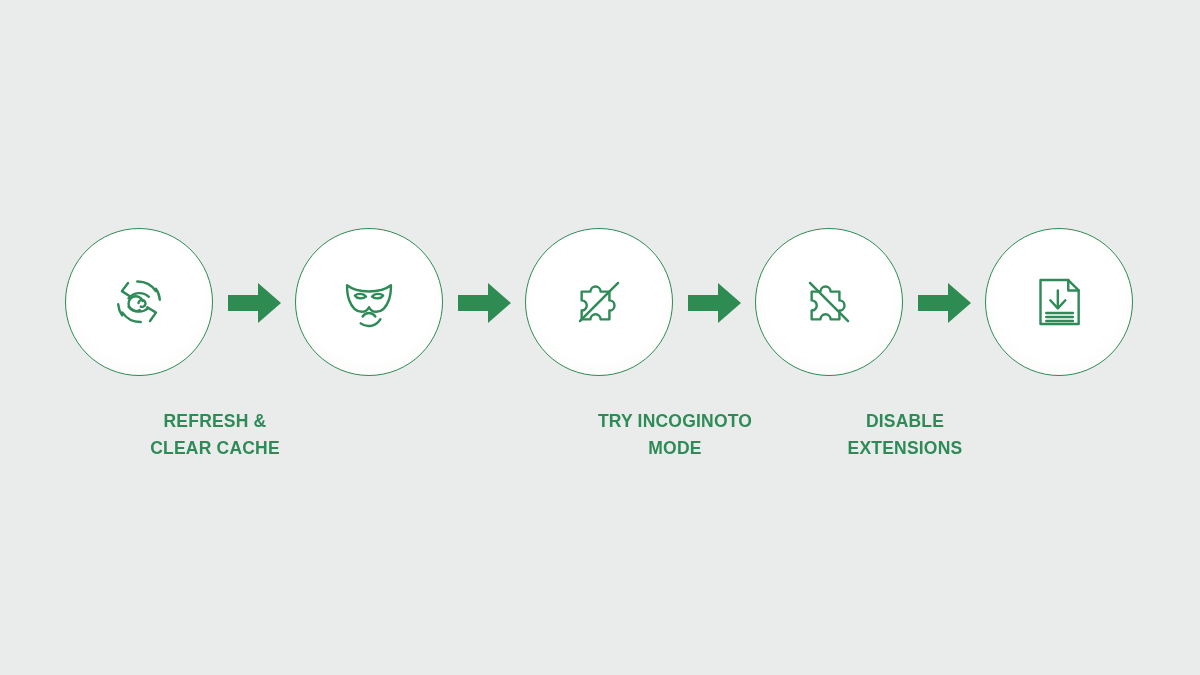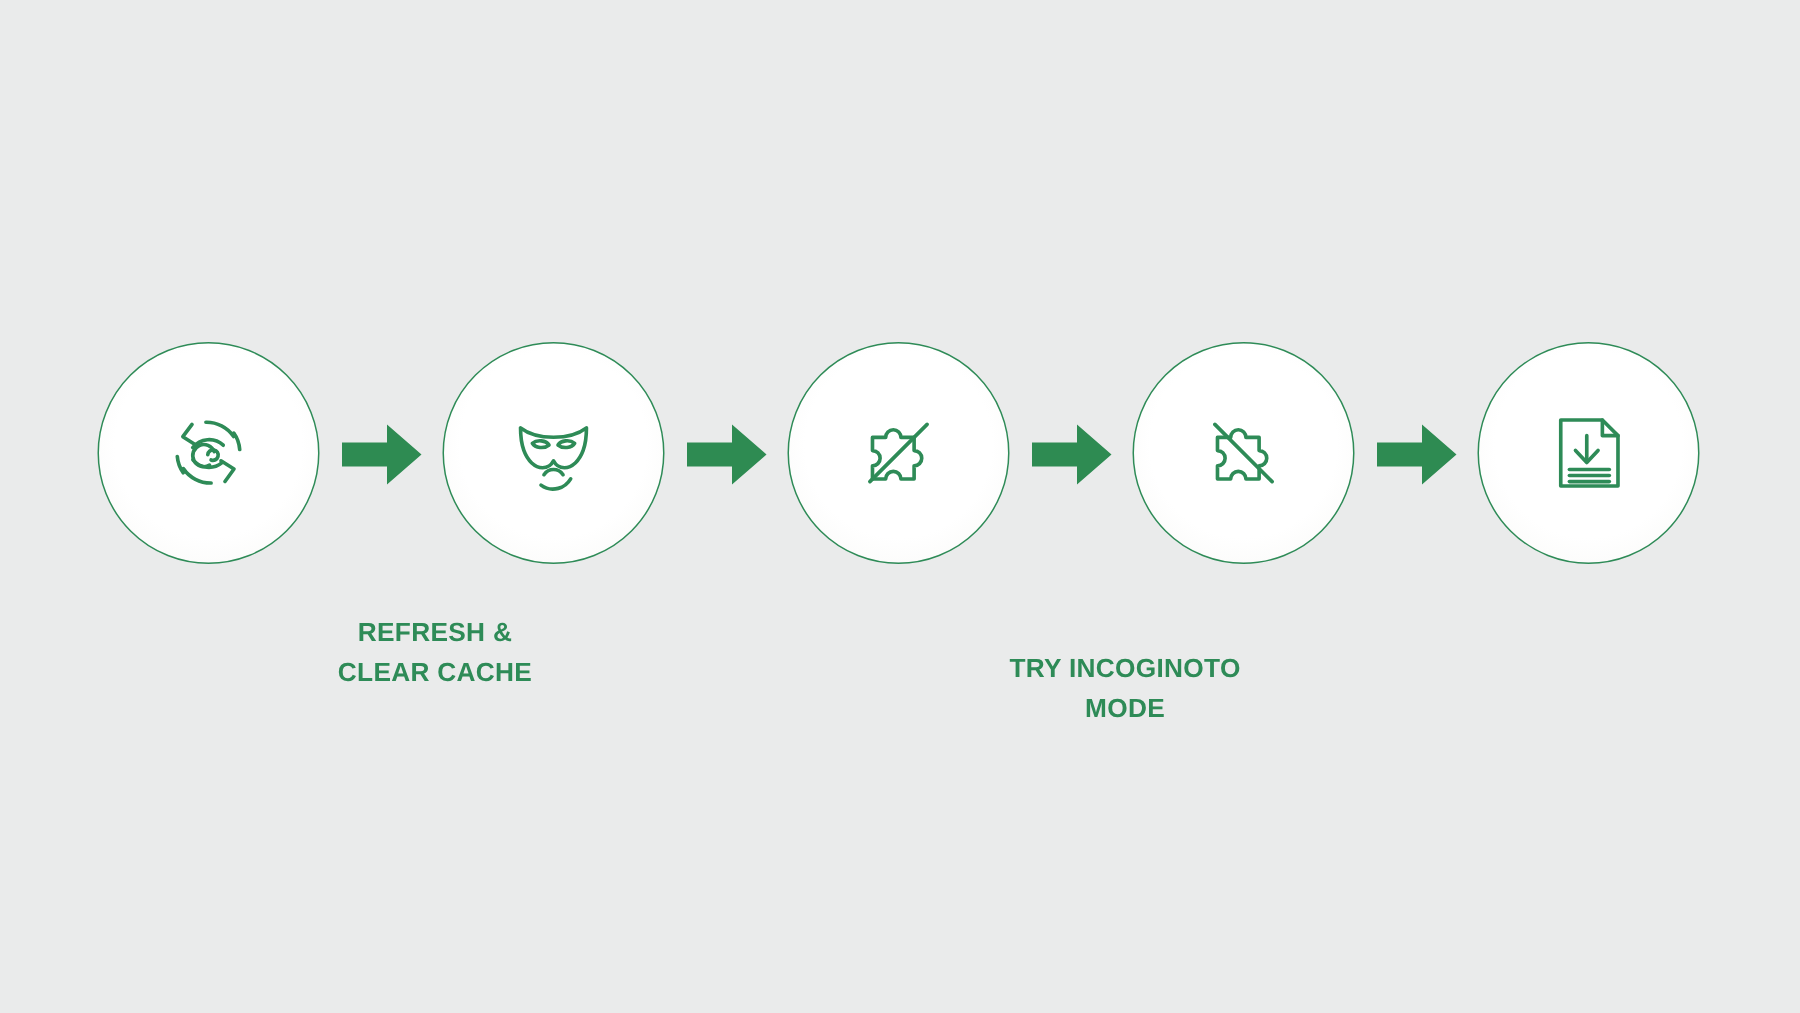--- a/index.html
+++ b/index.html
@@ -107,21 +107,20 @@
     flex: 0 0 80px;
   }
 
   .label-wide {
     position: relative;
   }
   .label-wide > span {
     display: block;
     width: 230px;
     margin-left: -40px;
-    margin-top: 24px;
   }
 </style>
 </head>
 <body>
 
 <div id="flow-diagram">
 
   <div class="flow-row">
 
     <div class="step">
@@ -223,16 +222,18 @@
 
   <div class="labels-row">
     <div class="label-slot">REFRESH &amp;
 CLEAR CACHE</div>
     <div class="label-gap"></div>
     <div class="label-slot"></div>
     <div class="label-gap"></div>
     <div class="label-slot label-wide"><span>TRY INCOGINOTO
 MODE</span></div>
     <div class="label-gap"></div>
+    <div class="label-slot label-wide"><span>DISABLE
+EXTENSIONS</span></div>
     <div class="label-gap"></div>
   </div>
 
 </div>
 
 </body></html>

